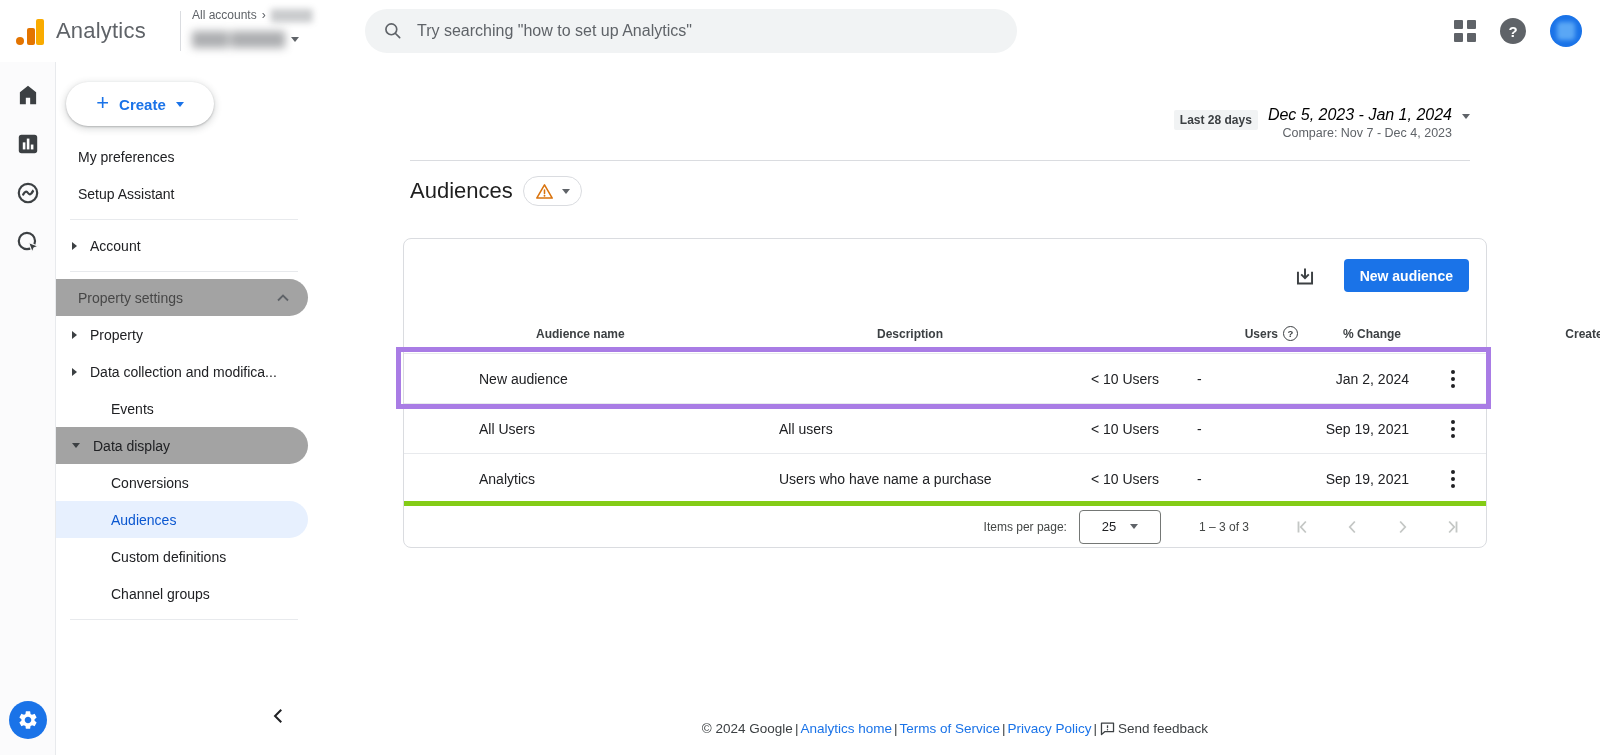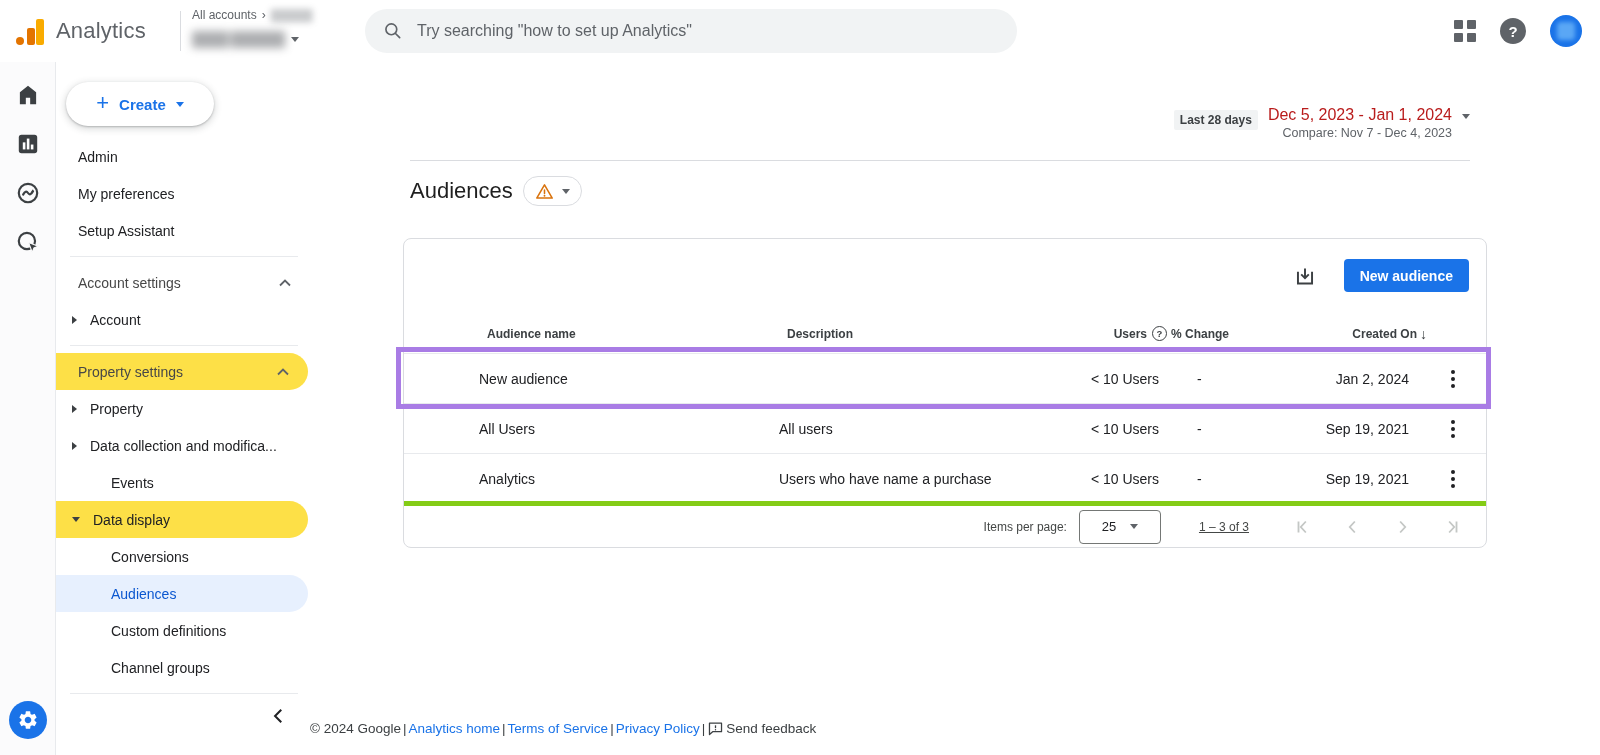--- a/index.html
+++ b/index.html
@@ -53,51 +53,51 @@
   .plus { color:#1a73e8; font-size:22px; font-weight:400; line-height:1; margin-top:-2px; }
   .create-label { color:#1a73e8; font-size:15px; font-weight:bold; }
   .menu { margin-top:12px; }
   .side-item { height:37px; display:flex; align-items:center; padding-left:22px; font-size:14px;
     color:#202124; cursor:pointer; white-space:nowrap; }
   .side-header { height:37px; display:flex; align-items:center; justify-content:space-between;
     padding:0 18px 0 22px; font-size:14px; color:#474747; cursor:pointer; white-space:nowrap; }
   .side-exp { padding-left:16px; }
   .side-exp .txt { margin-left:13px; overflow:hidden; text-overflow:ellipsis; max-width:210px; }
   .side-sub { padding-left:55px; }
-  .pill-gray { background:#fde047; border-radius:0 20px 20px 0; margin-right:2px;align-items:center; }
+  .pill-gray { background:#a3a3a3; border-radius:0 20px 20px 0; margin-right:2px;align-items:center; }
   .pill-blue { background:#e7f0fe; border-radius:0 20px 20px 0; margin-right:2px; color:#0b57d0 !important; }
   .tri-right { width:0; height:0; border-top:4px solid transparent; border-bottom:4px solid transparent; border-left:5px solid #3c4043; }
   .tri-down { width:0; height:0; border-left:4px solid transparent; border-right:4px solid transparent; border-top:5px solid #3c4043; }
   .side-div { height:1px; background:#e8eaed; margin:7px 12px 7px 14px; }
   .chev-up { width:14px; height:10px; }
   .collapse-btn { position:absolute; right:22px; bottom:30px; width:18px; height:18px; cursor:pointer; }
 
   
   .main { position:absolute; left:310px; top:62px; width:1290px; height:693px; background:#fff; }
   .daterange { position:absolute; right:130px; top:44px; display:flex; align-items:flex-start; gap:10px; }
   .dr-badge { background:#f1f3f4; color:#3c4043; font-size:12px; font-weight:bold; padding:3px 6px; border-radius:2px; margin-top:4px; }
   .dr-col { display:flex; flex-direction:column; align-items:flex-end; gap:2px; }
-  .dr-range { font-size:16px; color:#b91c1c; }
+  .dr-range { font-size:16px; color:#000000;font-style:italic; }
   .dr-compare { font-size:12.5px; color:#5f6368; }
   .dr-caret { margin-top:8px; }
   .top-rule { position:absolute; left:100px; right:130px; top:98px; height:1px; background:#dadce0; }
   .title-row { position:absolute; left:100px; top:114px; display:flex; align-items:center; gap:10px; }
   .page-title { font-size:22px; color:#1f1f1f; }
   .warn-pill { display:flex; align-items:center; gap:8px; border:1px solid #dadce0; border-radius:17px;
     height:30px; padding:0 11px; cursor:pointer; background:#fff; }
 
   
   .card { position:absolute; left:93px; top:176px; width:1084px; height:310px; border:1px solid #dadce0;
     border-radius:8px; background:#fff; }
   .card-toolbar { position:absolute; top:20px; right:17px; display:flex; align-items:center; gap:26px; }
   .dl-icon { width:26px; height:26px; color:#3c4043; cursor:pointer; }
   .btn-primary { height:33px; padding:0 16px; background:#1a73e8; color:#fff; border:none; border-radius:4px;
     font-size:14px; font-weight:bold; font-family:"Liberation Sans", sans-serif; cursor:pointer; }
   .t-grid { display:grid; grid-template-columns:75px 300px 230px 150px 120px 140px 1fr; align-items:center; }
-  .t-head { position:absolute; top:75px; left:8px; right:0; height:39px; font-size:12px; color:#3c4043; font-weight:bold; }
+  .t-head { position:absolute; top:75px; left:16px; right:0; height:39px; font-size:12px; color:#3c4043; font-weight:bold;gap:41px; }
   .h-users { display:flex; align-items:center; justify-content:flex-end; gap:5px; }
   .h-change { padding-left:4px; }
   .h-created { display:flex; align-items:center; justify-content:flex-end; gap:3px; }
   .q-icon { width:15px; height:15px; border:1.4px solid #3c4043; border-radius:50%; display:flex;
     align-items:center; justify-content:center; font-size:9.5px; font-weight:bold; color:#3c4043; }
   .sort-arrow { font-size:14px; color:#3c4043; }
   .t-row { height:50px; font-size:14px; color:#202124; border-top:1px solid #e8eaed; position:relative; }
   .row-1 { position:absolute; top:114px; left:0; right:0; }
   .row-2 { position:absolute; top:164px; left:0; right:0; }
   .row-3 { position:absolute; top:214px; left:0; right:0; }
@@ -106,27 +106,27 @@
   .c-created { text-align:right; padding-right:10px; }
   .c-actions { justify-self:center; }
   .dots { display:flex; flex-direction:column; gap:3px; cursor:pointer; padding:4px; }
   .dots span { width:4px; height:4px; border-radius:50%; background:#202124; }
   .highlight-box { position:absolute; left:-8px; right:-5px; top:108px; height:62px;
     border:5px solid #a97ce5; z-index:5; pointer-events:none; }
   .t-foot { position:absolute; bottom:0; left:0; right:0; height:46px; border-top:5px solid #84cc16;
     display:flex; align-items:center; justify-content:flex-end; padding-right:24px; font-size:12px; color:#444746; }
   .pagesize-box { margin-left:12px; width:82px; height:34px; border:1px solid #747775; border-radius:4px;
     display:flex; align-items:center; justify-content:center; gap:14px; font-size:13px; color:#202124; cursor:pointer; }
-  .range-label { margin-left:38px; font-size:12px; color:#444746;text-decoration:underline; }
+  .range-label { margin-left:38px; font-size:12px; color:#444746; }
   .pager { margin-left:44px; display:flex; align-items:center; gap:27px; }
   .pg-ic { width:22px; height:22px; color:#c4c7c5; cursor:default; }
 
   
   .footer { position:absolute; left:310px; right:0; bottom:18px; display:flex; align-items:center;
-    gap:2px; font-size:13.5px; color:#3c4043; }
+    justify-content:center; gap:2px; font-size:13.5px; color:#3c4043; }
   .footer a { color:#1a73e8; text-decoration:none; cursor:pointer; }
   .fb-icon { width:17px; height:17px; color:#3c4043; }
 </style>
 </head>
 <body>
 
 <div class="topbar">
   <div class="logo-wrap">
     <div class="ga-logo">
       <span class="ga-bar-tall abs"></span>
@@ -196,31 +196,24 @@
   </div>
 </div>
 
 <div class="sidebar">
   <div class="create-btn">
     <span class="plus">+</span>
     <span class="create-label">Create</span>
     <span class="caret-down caret-blue"></span>
   </div>
   <div class="menu">
-    <div class="side-item">Admin</div>
     <div class="side-item">My preferences</div>
     <div class="side-item">Setup Assistant</div>
     <div class="side-div"></div>
 
-    <div class="side-header">
-      <span>Account settings</span>
-      <svg class="chev-up" viewBox="0 0 14 10">
-        <polyline points="2,7.5 7,2.5 12,7.5" fill="none" stroke="#5f6368" stroke-width="1.8"></polyline>
-      </svg>
-    </div>
     <div class="side-item side-exp">
       <span class="tri-right"></span>
       <span class="txt">Account</span>
     </div>
     <div class="side-div"></div>
 
     <div class="side-header pill-gray">
       <span>Property settings</span>
       <svg class="chev-up" viewBox="0 0 14 10">
         <polyline points="2,7.5 7,2.5 12,7.5" fill="none" stroke="#5f6368" stroke-width="1.8"></polyline>

